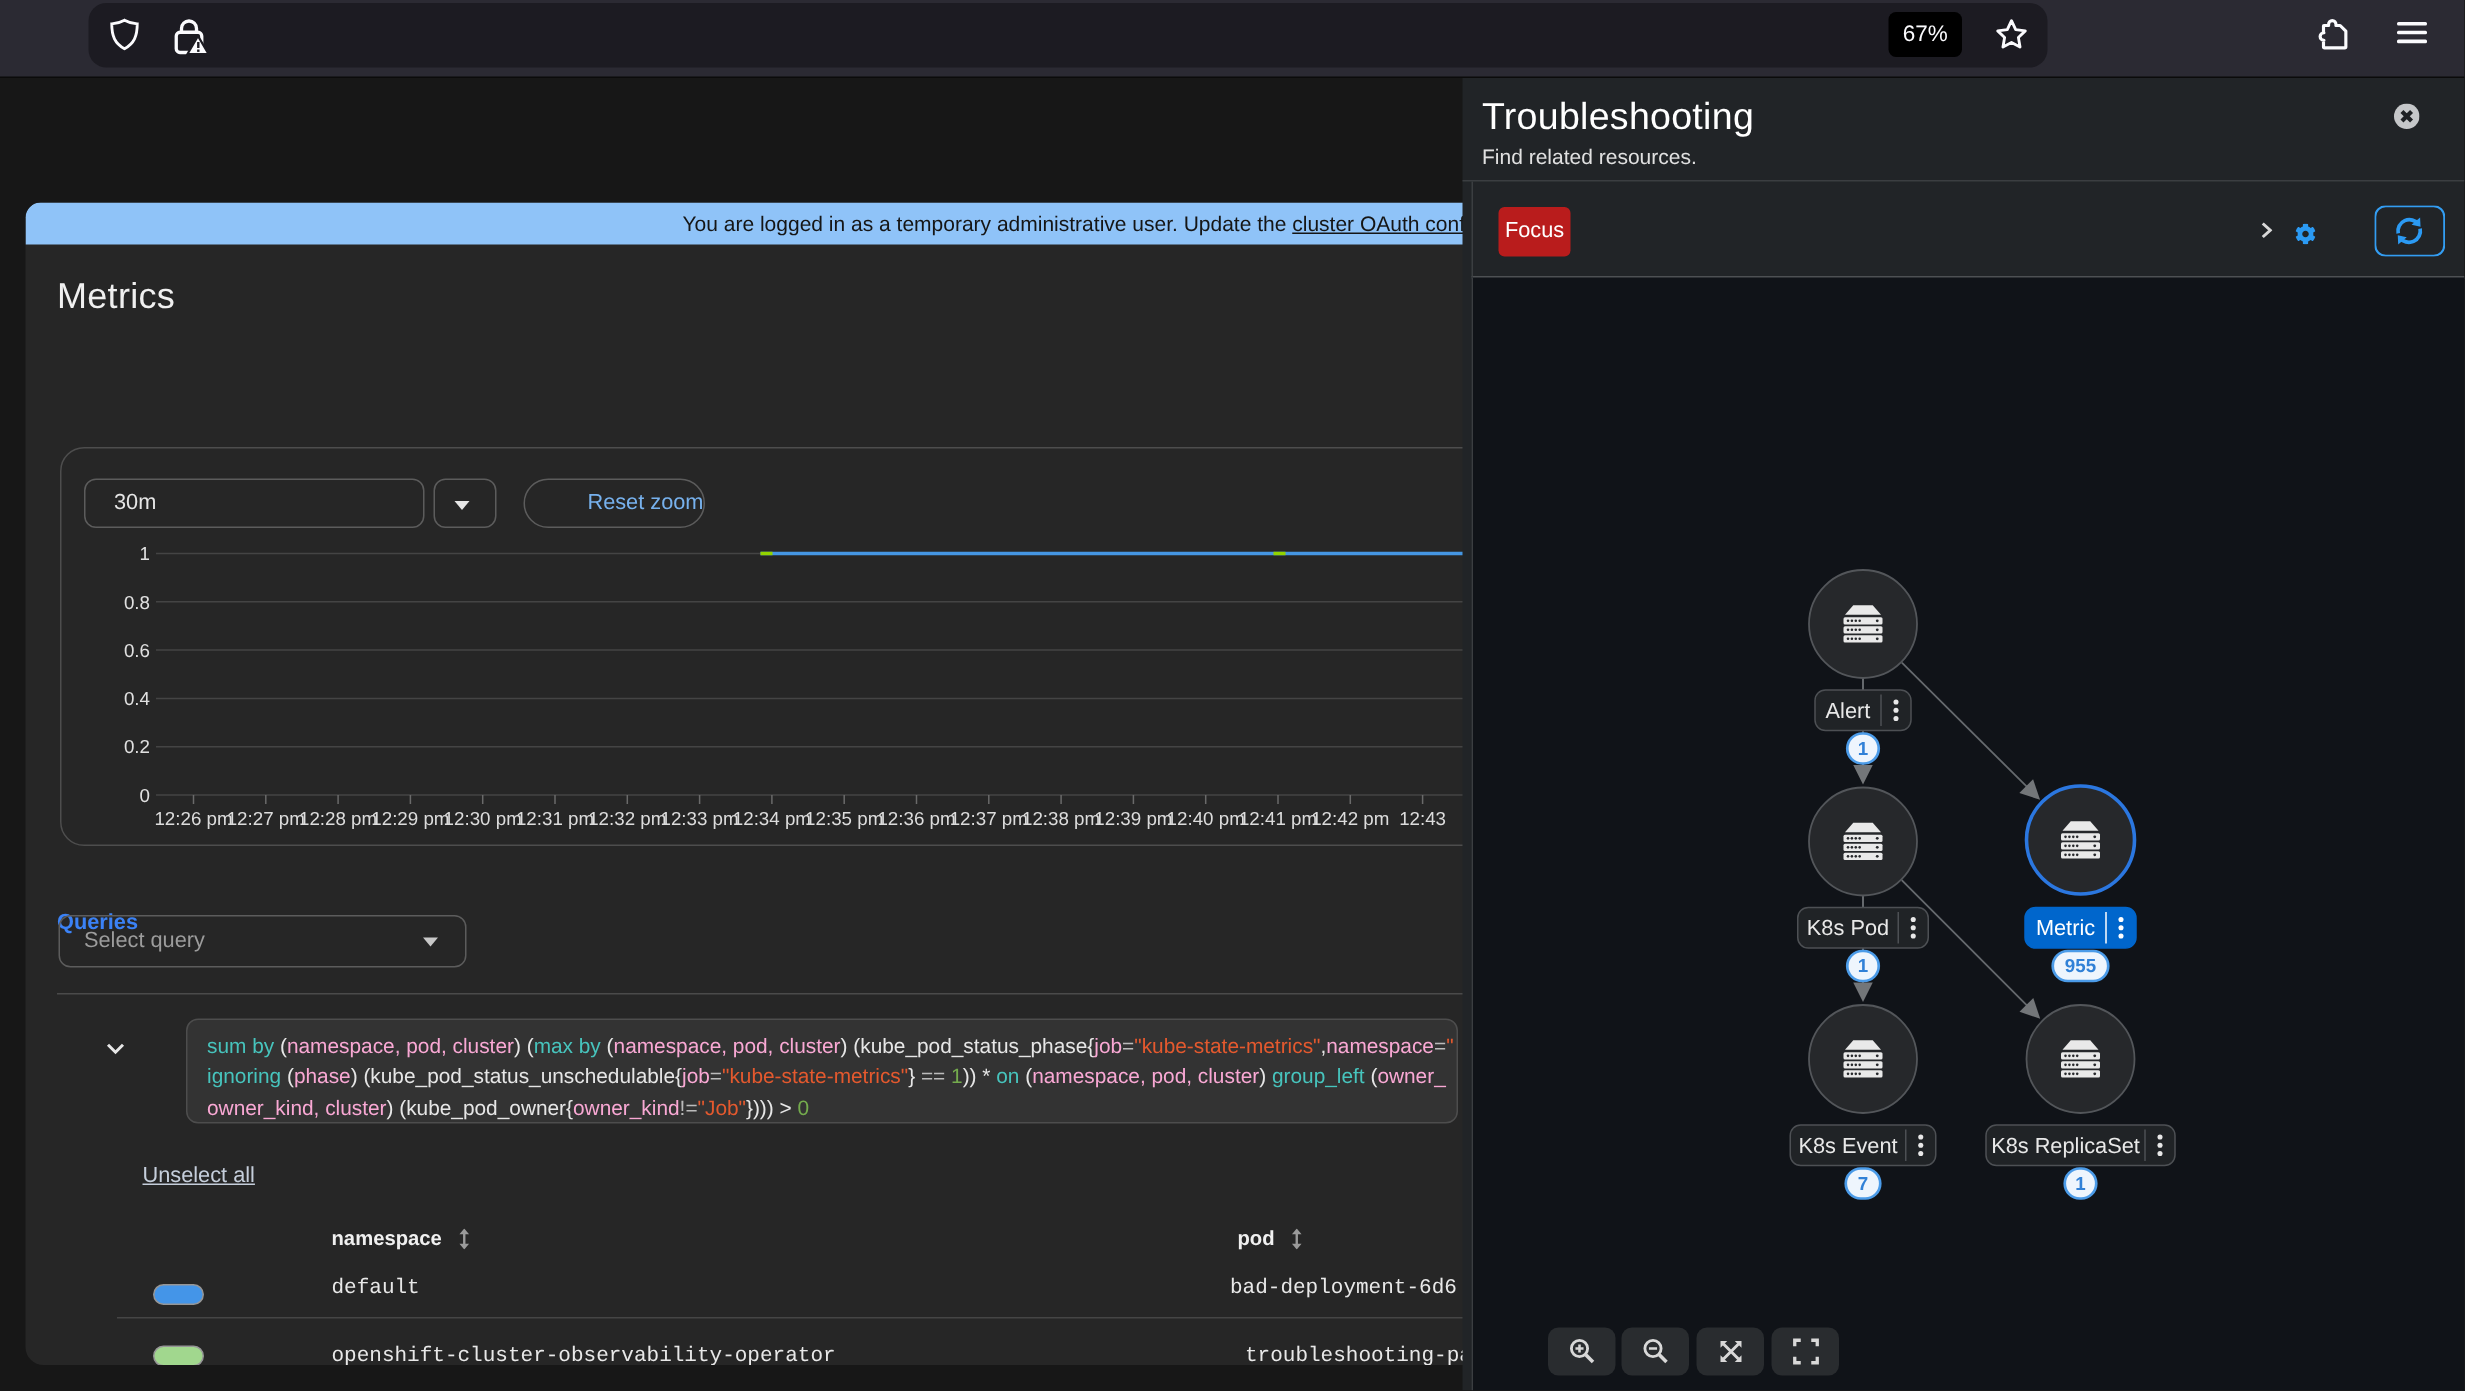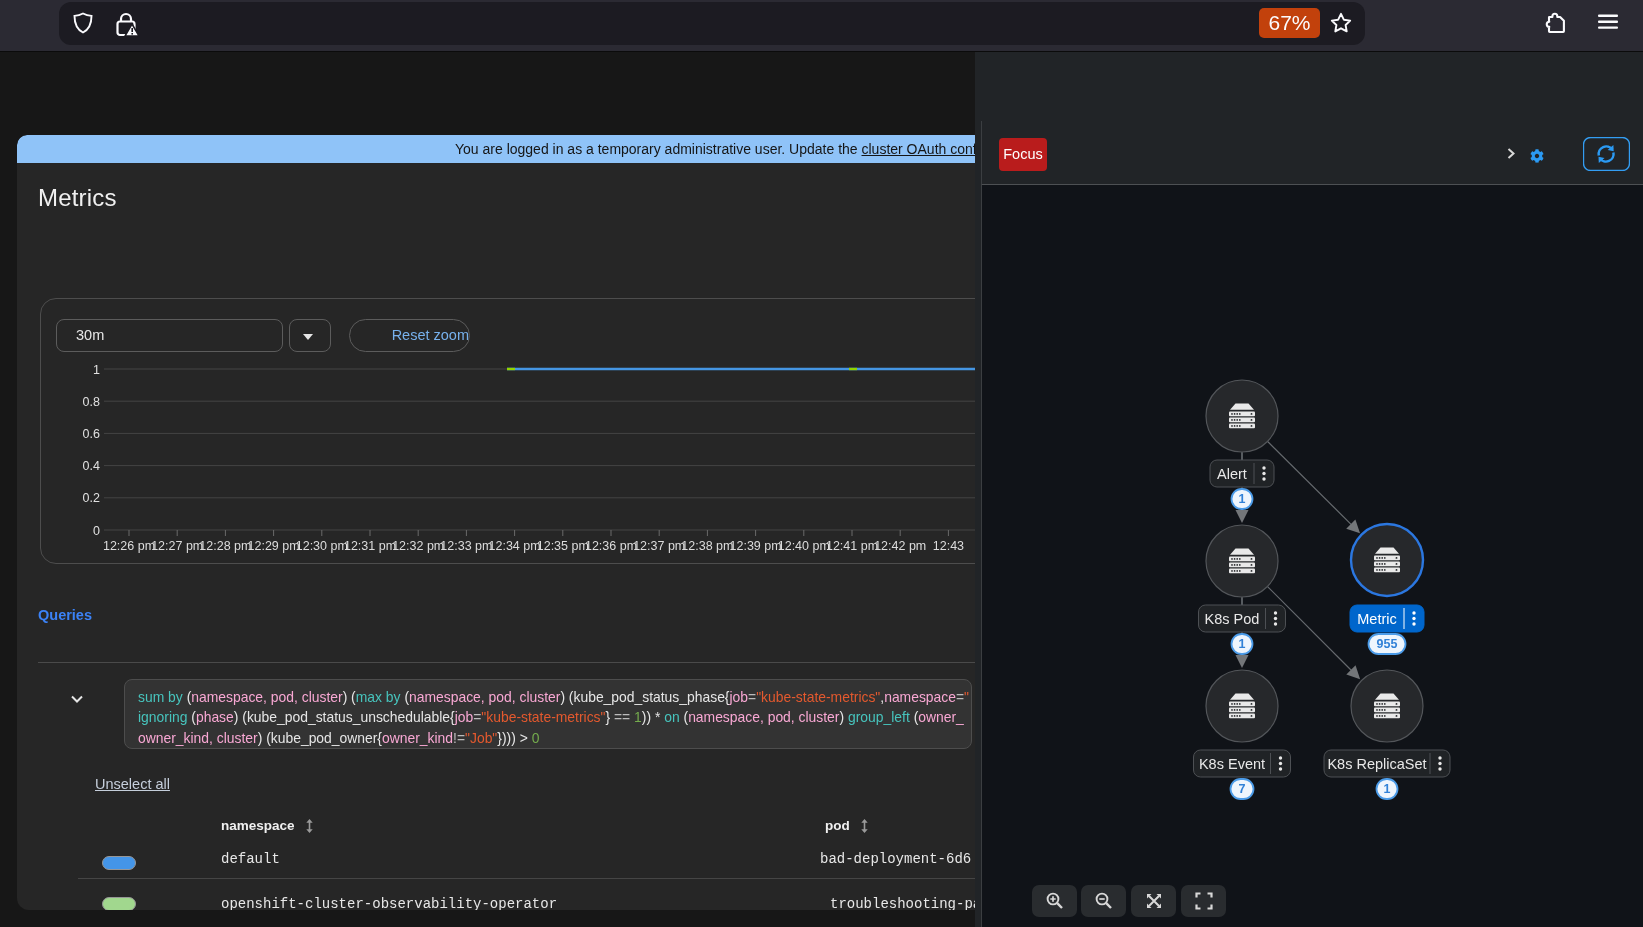--- a/index.html
+++ b/index.html
@@ -6,21 +6,21 @@
   html,body { width:1643px; height:927px; overflow:hidden; background:#171717; }
   body { font-family:"Liberation Sans", sans-serif; }
   #app { position:relative; width:1643px; height:927px; overflow:hidden; }
   .abs { position:absolute; }
 
   
   #topbar { position:absolute; left:0; top:0; width:1643px; height:52px; background:#2b2a33; border-bottom:1px solid #0b0b0b; }
   #urlfield { position:absolute; left:59px; top:2px; width:1306px; height:43px; background:#1c1b22; border-radius:12px; }
   #urltext { position:absolute; left:152px; top:0; width:1104px; height:49px; line-height:49px; font-size:20.7px; color:#b4b1bc; white-space:nowrap; overflow:hidden; -webkit-mask-image:linear-gradient(to right,#000 1064px,transparent 1100px); }
   #urltext .w { color:#fbfbfe; }
-  #zoombadge { position:absolute; left:1259px; top:8px; width:61px; height:30px; background:#c2410c; border-radius:5px; color:#fbfbfe; font-size:21px; text-align:center; line-height:30px; }
+  #zoombadge { position:absolute; left:1259px; top:8px; width:49px; height:30px; background:#000000; border-radius:5px; color:#fbfbfe; font-size:15px; text-align:center; line-height:30px; }
 
   
   #page { position:absolute; left:0; top:52px; width:1643px; height:875px; background:#171717; }
 
   
   #panel { position:absolute; left:17px; top:83px; width:1200px; height:775px; background:#262626; border-radius:10px 10px 12px 12px; overflow:hidden; }
   #banner { position:absolute; left:0; top:0; width:100%; height:28px; background:#8fc3f8; border-radius:10px 10px 0 0; color:#151515; font-size:14px; line-height:28px; }
   #banner .txt { position:absolute; left:438px; top:0; }
   #banner a { color:#151515; }
   #metrics-h { position:absolute; left:21px; top:49px; font-size:24px; font-weight:400; color:#f0f0f0; letter-spacing:0.2px; }
@@ -156,20 +156,21 @@
             <text x="859.2" y="196" text-anchor="middle" font-size="12.5" fill="#dcdcdc">12:42 pm</text>
             <line x1="907.4000000000001" y1="176" x2="907.4000000000001" y2="182" stroke="#6a6a6a" stroke-width="1"></line>
             <text x="907.4000000000001" y="196" text-anchor="middle" font-size="12.5" fill="#dcdcdc">12:43</text>
             <line x1="466" y1="15" x2="1148" y2="15" stroke="#4596e3" stroke-width="2.4"></line>
             <line x1="466" y1="15" x2="474" y2="15" stroke="#92d400" stroke-width="2.4"></line>
             <line x1="808" y1="15" x2="816" y2="15" stroke="#92d400" stroke-width="2.4"></line>
           </svg>
       </div>
 
       <div id="queries-h">Queries</div>
+      <div id="selectq">Select query<span class="car"></span></div>
       <div id="qsep"></div>
       <svg id="qchev" viewBox="0 0 14 14">
           <path d="M2 4.5 L7 9.5 L12 4.5" fill="none" stroke="#e6e6e6" stroke-width="2"></path>
         </svg>
       <div id="codebox"><span class="tl">sum by </span>(<span class="or">namespace, pod, cluster</span>) (<span class="tl">max by </span>(<span class="or">namespace, pod, cluster</span>) (kube_pod_status_phase{<span class="or">job</span><span class="pk">=</span><span class="rd">"kube-state-metrics"</span>,<span class="or">namespace</span><span class="pk">=</span><span class="rd">"</span><br><span class="tl">ignoring </span>(<span class="or">phase</span>) (kube_pod_status_unschedulable{<span class="or">job</span><span class="pk">=</span><span class="rd">"kube-state-metrics"</span>} <span class="pk">==</span> <span class="gr">1</span>)) * <span class="tl">on </span>(<span class="or">namespace, pod, cluster</span>) <span class="tl">group_left </span>(<span class="or">owner_</span><br><span class="or">owner_kind, cluster</span>) (kube_pod_owner{<span class="or">owner_kind</span><span class="pk">!=</span><span class="rd">"Job"</span>}))) &gt; <span class="gr">0</span></div>
       <a id="unsel" href="#">Unselect all</a>
 
       <div class="th" style="left:204px;top:683px">namespace</div>
       <svg class="sorticon" style="left:288px;top:684px" viewBox="0 0 9 14">
           <path d="M4.5 0 L7.7 3.8 H5.3 V10.2 H7.7 L4.5 14 L1.3 10.2 H3.7 V3.8 H1.3 Z" fill="#9a9a9a"></path>
@@ -183,20 +184,28 @@
       <div class="mono" style="left:204px;top:716px">default</div>
       <div class="mono" style="left:803px;top:716px">bad-deployment-6d6</div>
       <div class="rowsep" style="top:743px"></div>
       <div class="swatch" style="left:85px;top:762px;background:#a1d78e"></div>
       <div class="mono" style="left:204px;top:761px">openshift-cluster-observability-operator</div>
       <div class="mono" style="left:813px;top:761px">troubleshooting-pa</div>
     </div>
   </div>
 
   <div id="drawer">
+    <div id="dheader">
+      <div id="dtitle">Troubleshooting</div>
+      <div id="dsub">Find related resources.</div>
+      <svg id="dclose" viewBox="0 0 17 17">
+          <circle cx="8.5" cy="8.5" r="8.5" fill="#c5c7c9"></circle>
+          <path d="M5.3 5.3 L11.7 11.7 M11.7 5.3 L5.3 11.7" stroke="#1e2124" stroke-width="2.8"></path>
+        </svg>
+    </div>
     <div id="dtoolbar">
       <div id="focusbtn">Focus</div>
       <svg class="abs" style="left:525px;top:27px" width="8" height="11" viewBox="0 0 8 11">
           <path d="M1.5 1 L6.5 5.5 L1.5 10" fill="none" stroke="#d8d8d8" stroke-width="2"></path>
         </svg>
       <svg class="abs" style="left:548px;top:28px" width="14" height="14" viewBox="0 0 512 512">
           <path fill="#2b9af3" d="M487.4 315.7l-42.6-24.6c4.3-23.2 4.3-47 0-70.2l42.6-24.6c4.9-2.8 7.1-8.6 5.5-14-11.1-35.6-30-67.8-54.7-94.6-3.8-4.1-10-5.1-14.8-2.3L380.8 110c-17.9-15.4-38.5-27.3-60.8-35.1V25.8c0-5.6-3.9-10.5-9.4-11.7-36.7-8.2-74.3-7.8-109.2 0-5.5 1.2-9.4 6.1-9.4 11.7V75c-22.2 7.9-42.8 19.8-60.8 35.1L88.7 85.5c-4.9-2.8-11-1.9-14.8 2.3-24.7 26.7-43.6 58.9-54.7 94.6-1.7 5.4.6 11.2 5.5 14L67.3 221c-4.3 23.2-4.3 47 0 70.2l-42.6 24.6c-4.9 2.8-7.1 8.6-5.5 14 11.1 35.6 30 67.8 54.7 94.6 3.8 4.1 10 5.1 14.8 2.3l42.6-24.6c17.9 15.4 38.5 27.3 60.8 35.1v49.2c0 5.6 3.9 10.5 9.4 11.7 36.7 8.2 74.3 7.8 109.2 0 5.5-1.2 9.4-6.1 9.4-11.7v-49.2c22.2-7.9 42.8-19.8 60.8-35.1l42.6 24.6c4.9 2.8 11 1.9 14.8-2.3 24.7-26.7 43.6-58.9 54.7-94.6 1.5-5.5-.7-11.3-5.6-14.1zM256 336c-44.1 0-80-35.9-80-80s35.9-80 80-80 80 35.9 80 80-35.9 80-80 80z"></path>
         </svg>
       <svg class="abs" style="left:601px;top:16px" width="47" height="34" viewBox="0 0 47 34">
           <rect x="0.5" y="0.5" width="46" height="33" rx="7" fill="none" stroke="#339df2" stroke-width="1.4"></rect>

